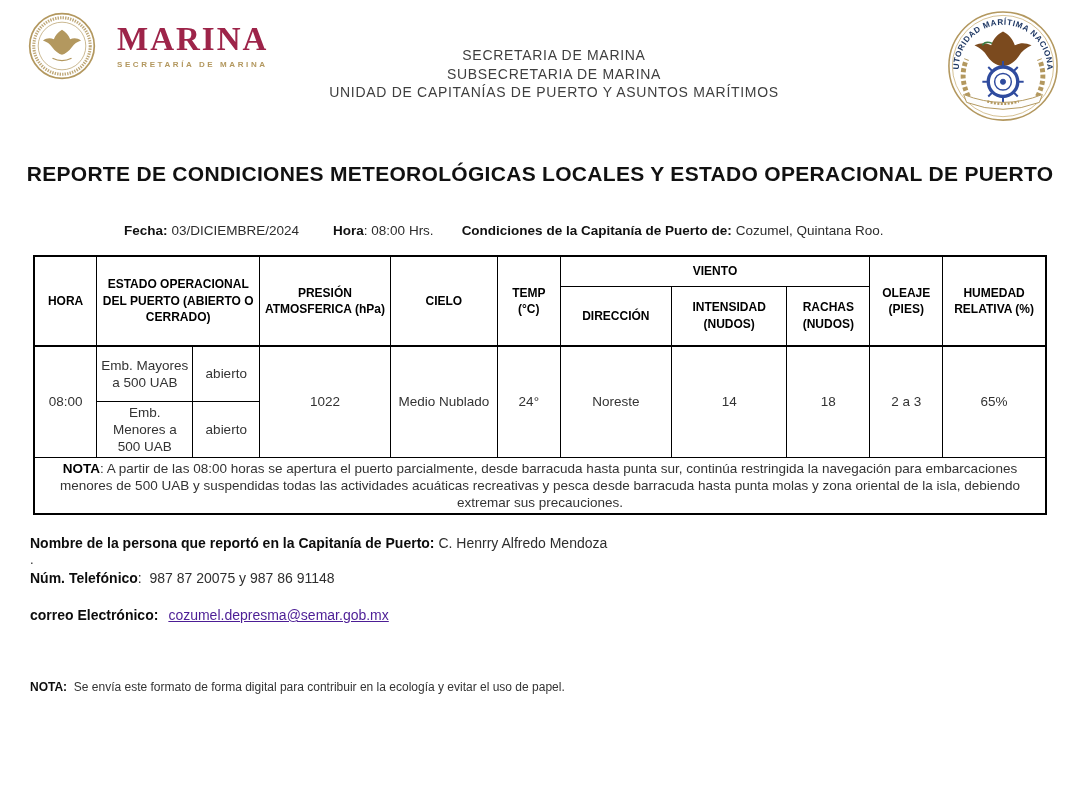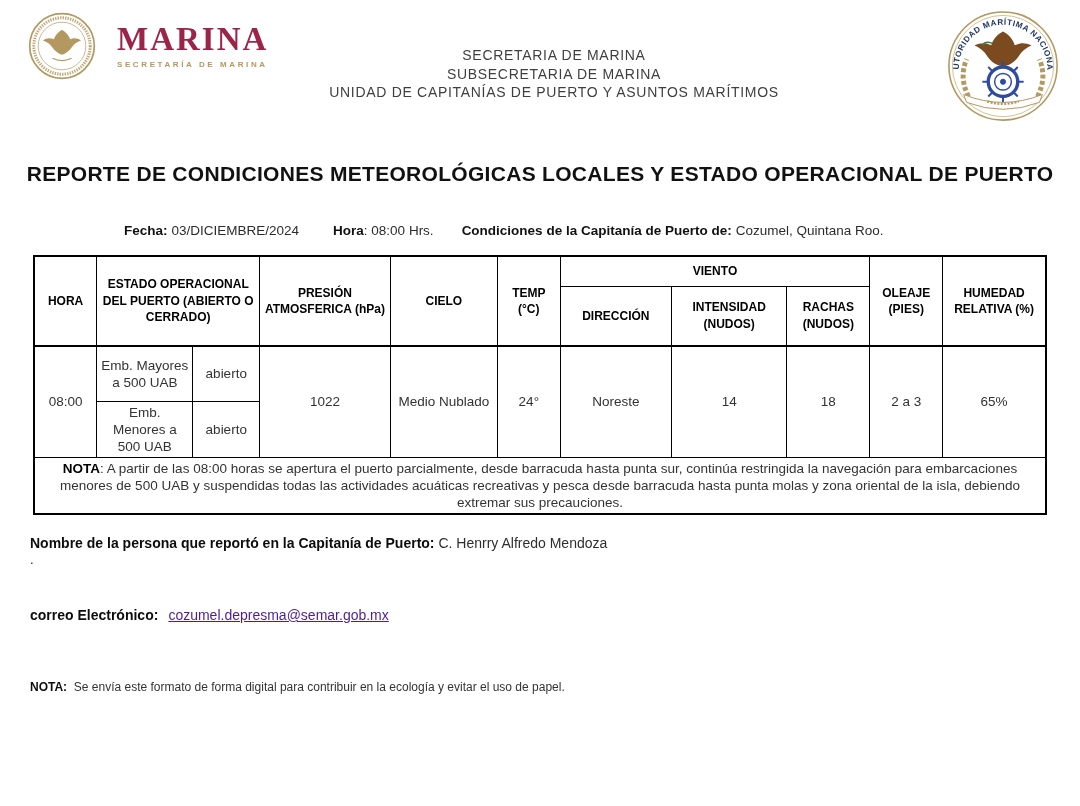--- a/index.html
+++ b/index.html
@@ -187,20 +187,23 @@
       <tr>
         <td class="nota-cell" colspan="11"><b>NOTA</b><span class="val">: A partir de las 08:00 horas se apertura el puerto parcialmente, desde barracuda hasta punta sur, continúa restringida la navegación para embarcaciones menores de 500 UAB y suspendidas todas las actividades acuáticas recreativas y pesca desde barracuda hasta punta molas y zona oriental de la isla, debiendo extremar sus precauciones.</span></td>
       </tr>
     </tbody>
   </table>
 
   <div class="fline line-reporter">
     <b>Nombre de la persona que reportó en la Capitanía de Puerto:</b><span class="val"> C. Henrry Alfredo Mendoza</span>
   </div>
   <div class="fline line-dot">.</div>
+  <div class="fline line-phone">
+    <b>Núm. Telefónico</b><span class="val">:  987 87 20075 y 987 86 91148</span>
+  </div>
   <div class="fline line-email">
     <b>correo Electrónico:</b><a class="email-link" href="#">cozumel.depresma@semar.gob.mx</a>
   </div>
   <div class="fline line-footnote">
     <b>NOTA:</b><span class="val">  Se envía este formato de forma digital para contribuir en la ecología y evitar el uso de papel.</span>
   </div>
 
 </div>
 
 </body></html>

